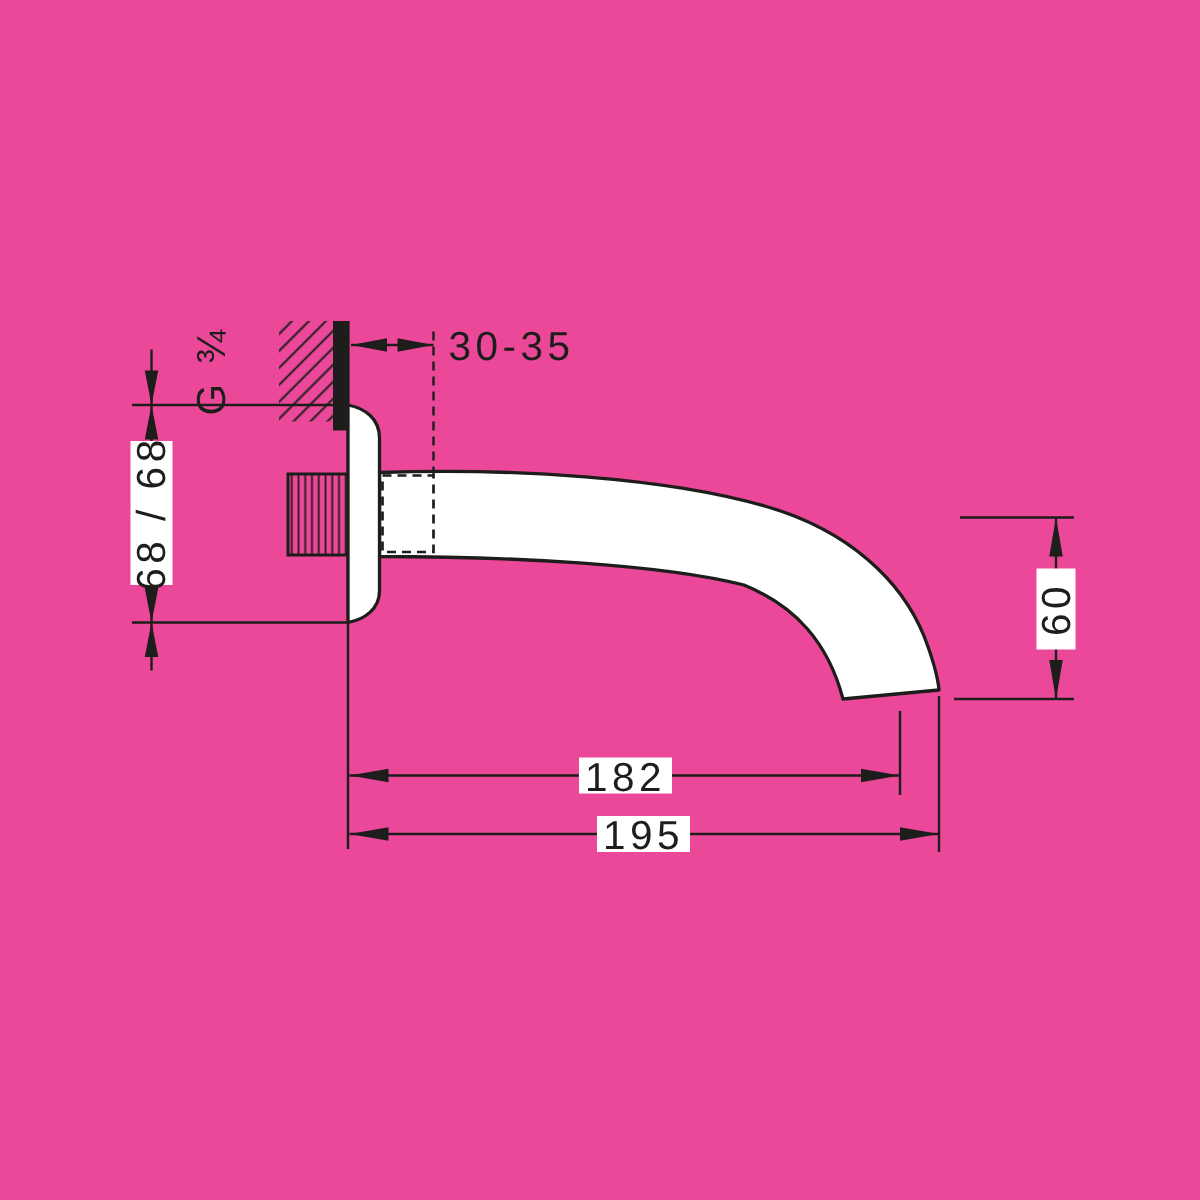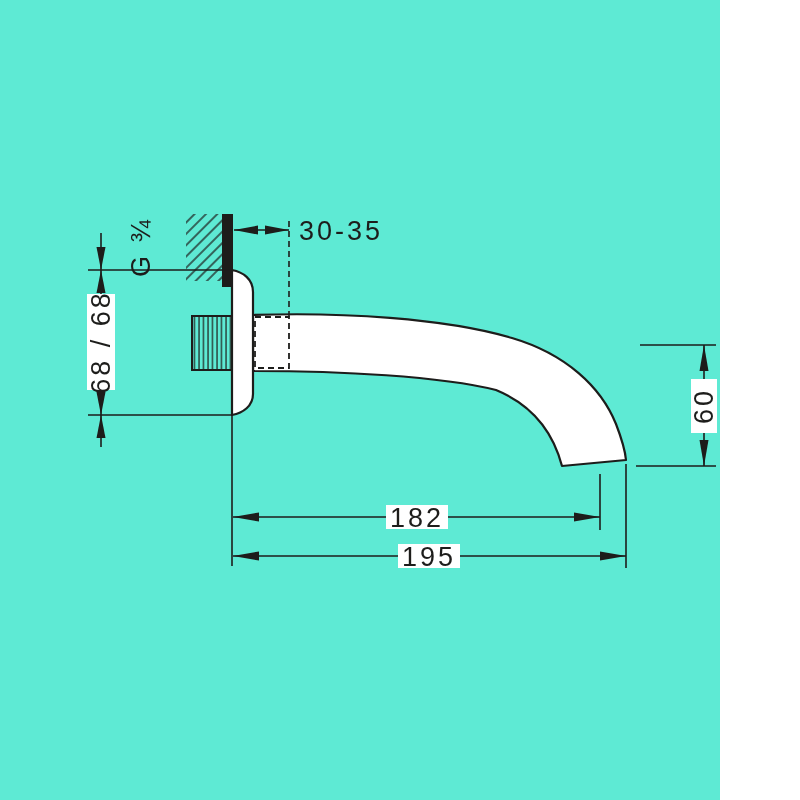--- a/index.html
+++ b/index.html
@@ -4,23 +4,23 @@
 <style>
   html, body {
     margin: 0;
     padding: 0;
     width: 800px;
     height: 800px;
     background: #ffffff;
     overflow: hidden;
   }
   .stage {
-    width: 720px;
+    width: 800px;
     height: 800px;
-    background: #5eead4;
+    background: #ec4899;
   }
   svg text {
     font-family: "Liberation Sans", sans-serif;
     font-size: 27px;
     fill: #1d1d1b;
     letter-spacing: 3px;
   }
   .outline {
     fill: #ffffff;
     stroke: #1d1d1b;

